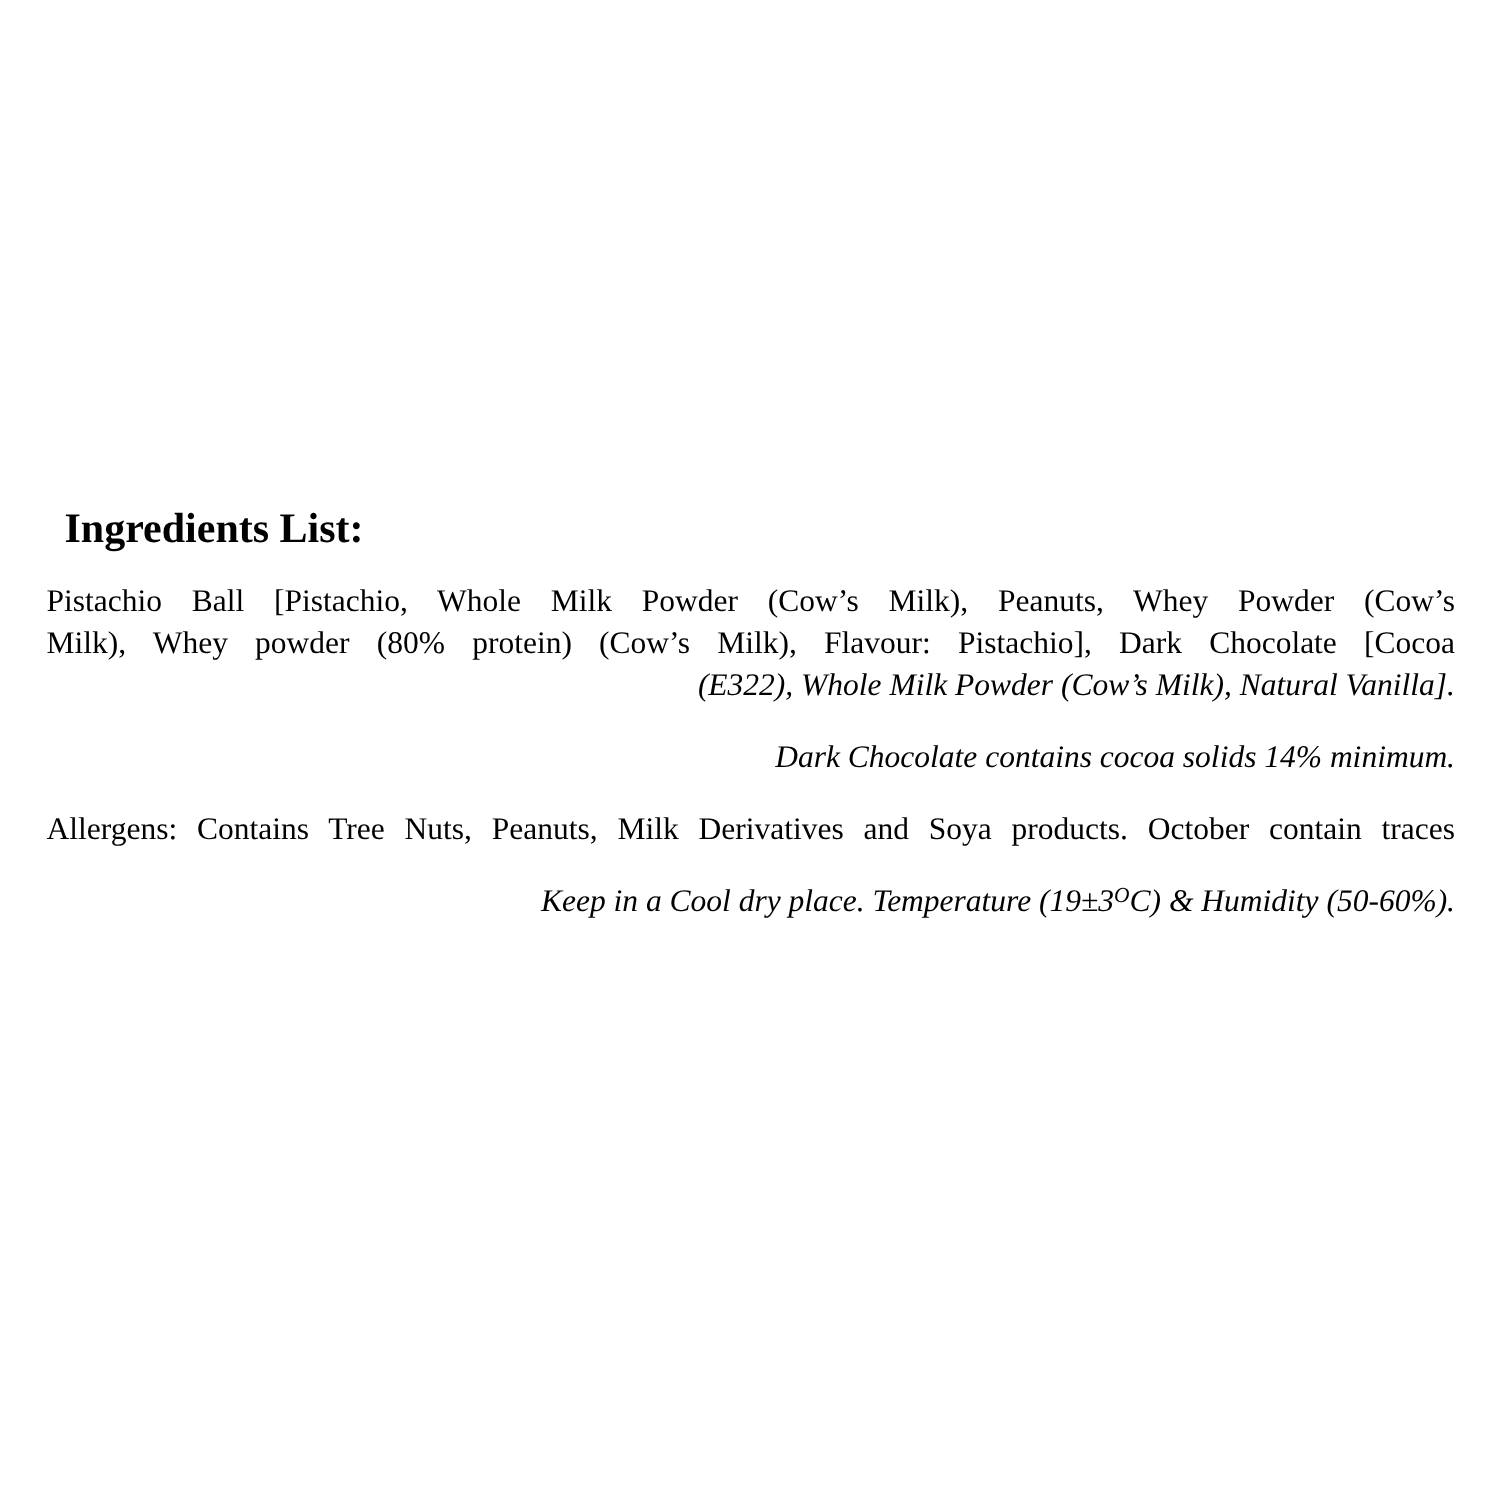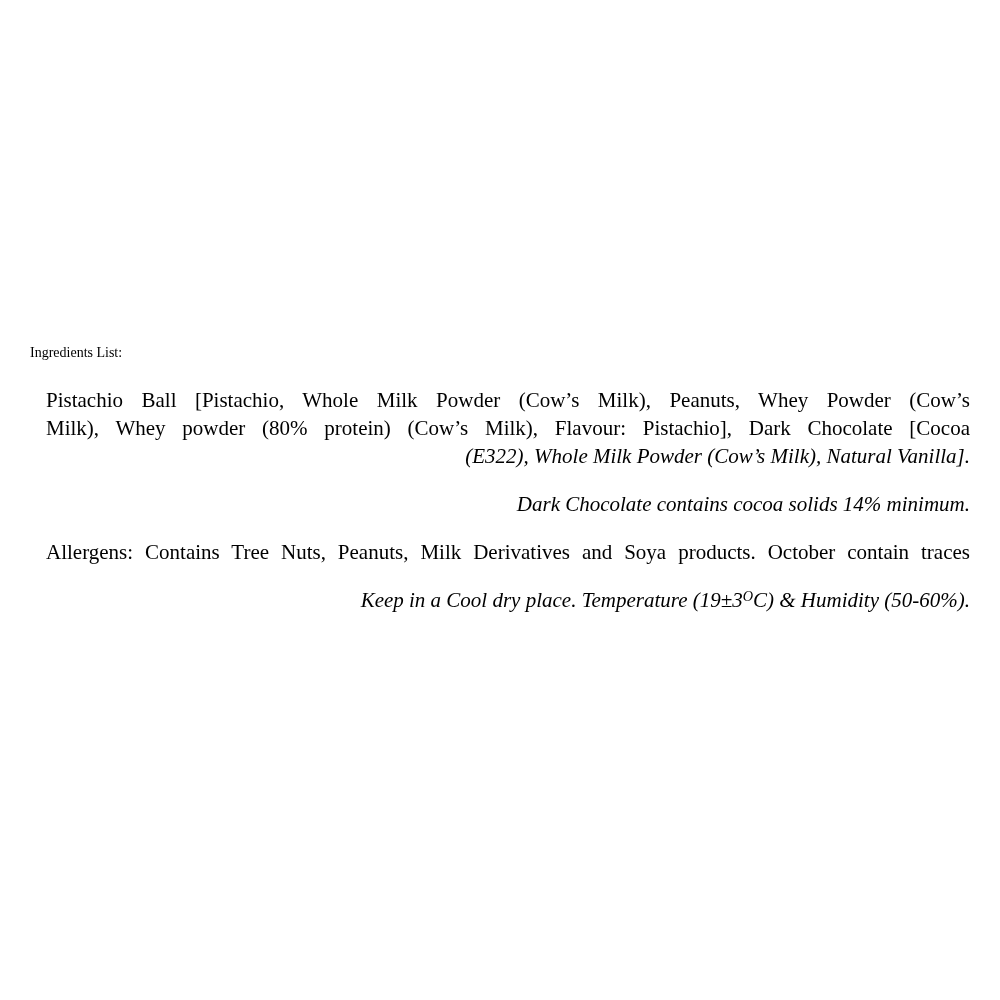--- a/index.html
+++ b/index.html
@@ -17,27 +17,27 @@
   .page {
     position: absolute;
     top: 339px;
     left: 30px;
     width: 940px;
     font-family: "Liberation Serif", "DejaVu Serif", serif;
     font-size: 21px;
     color: #000000;
   }
   .heading {
-    font-size: 14px;
-    font-weight: normal;
+    font-size: 28px;
+    font-weight: bold;
     line-height: 28px;
-    margin: 0 0 19px 0;
+    margin: 0 0 19px 13px;
   }
   .para {
-    margin: 0 0 20px 16px;
+    margin: 0 0 20px 1px;
     line-height: 28px;
   }
   .jline {
     text-align: justify;
     text-align-last: justify;
   }
   .lline {
     text-align: right;
     font-style: italic;
   }

